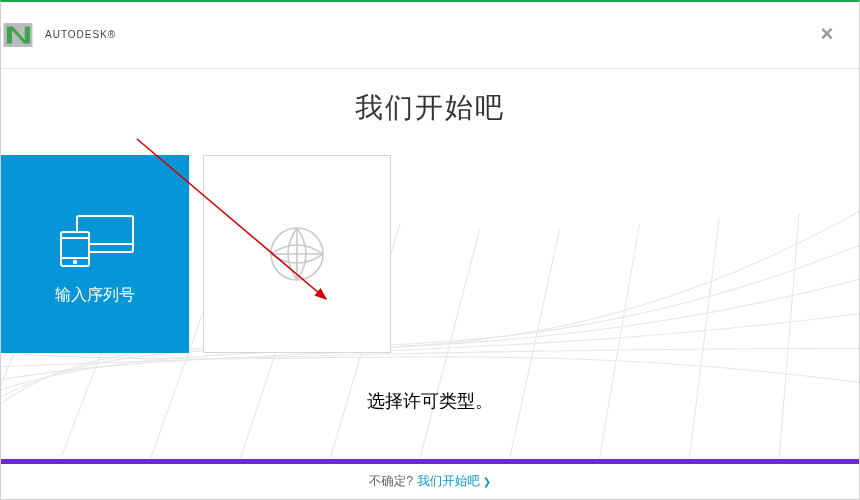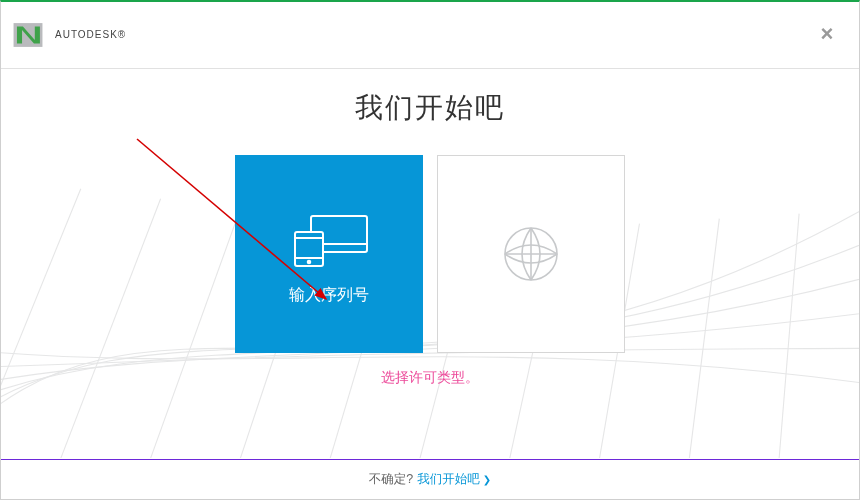--- a/index.html
+++ b/index.html
@@ -5,21 +5,21 @@
   * { box-sizing: border-box; margin: 0; padding: 0; }
   html, body { width: 860px; height: 500px; overflow: hidden; font-family: "Microsoft YaHei", Arial, sans-serif; }
   .window {
     width: 860px; height: 500px; position: relative;
     background: #fff;
     border: 1px solid #cfcfcf;
     border-top: 2px solid #1aa54b;
   }
   .header {
     height: 67px; border-bottom: 1px solid #e1e1e1;
-    display: flex; padding-left: 10px; position: relative;
+    display: flex; padding-left: 0; position: relative;
   }
   .logo-block { display: flex; align-items: center; gap: 10px; }
   .logo-svg { width: 34px; height: 34px; }
   .brand-lines { display: flex; flex-direction: column; line-height: 1.15; }
   .brand-top { font-size: 10px; letter-spacing: 1px; color: #444; font-weight: 500; }
   .brand-bot { font-size: 14px; letter-spacing: 0.5px; color: #222; font-weight: 600; }
   .brand-bot .reg { font-size: 8px; vertical-align: top; }
   .close-btn {
     position: absolute; top: 22px; right: 22px;
     width: 20px; height: 20px; cursor: pointer;
@@ -29,36 +29,36 @@
   .body {
     position: relative; width: 100%; height: calc(100% - 67px - 40px);
     overflow: hidden;
   }
   .bg-wire {
     position: absolute; inset: 0; opacity: 0.35;
     pointer-events: none;
   }
   .content { position: relative; z-index: 2; padding-top: 20px; text-align: center; }
   .headline { font-size: 28px; font-weight: 300; color: #333; letter-spacing: 2px; margin-bottom: 28px; }
-  .tiles { display: flex; justify-content: center; gap: 14px; }
+  .tiles { display: flex; justify-content: flex-start; gap: 14px; }
   .tile {
     width: 188px; height: 198px;
     border: 1px solid #d6d6d6; background: #fff;
     display: flex; flex-direction: column; align-items: center; justify-content: center;
     cursor: pointer;
   }
   .tile.active { background: #0696d7; border-color: #0696d7; color: #fff; }
   .tile .icon-slot { height: 74px; display: flex; align-items: center; justify-content: center; }
   .tile .tile-label { font-size: 16px; margin-top: 8px; }
   .tile:not(.active) .tile-label { color: #333; }
   .tile.active .tile-label { color: #fff; font-weight: 500; }
-  .subtitle { margin-top: 16px; font-size: 14px; color: #ec4899; }
+  .subtitle { margin-top: 36px; font-size: 18px; color: #000000; }
   .arrow-overlay { position: absolute; left: 130px; top: 64px; z-index: 5; pointer-events: none; }
   .footer {
-    height: 40px; border-top: 1px solid #6d28d9;
+    height: 40px; border-top: 5px solid #6d28d9;
     display: flex; align-items: center; justify-content: center;
     font-size: 12.5px; background: #fff;
   }
   .footer .q { color: #666; margin-right: 4px; }
   .footer .help-link { color: #0696d7; text-decoration: none; cursor: pointer; display: inline-flex; align-items: center; gap: 3px; }
   .footer .chev { color: #0696d7; font-size: 10px; }
 </style>
 </head>
 <body>
 

